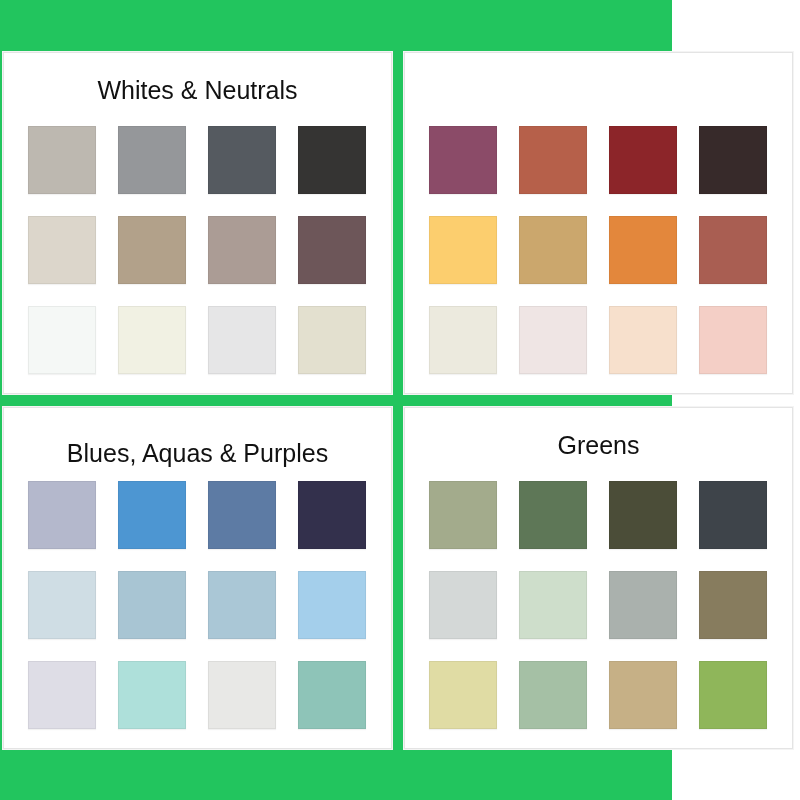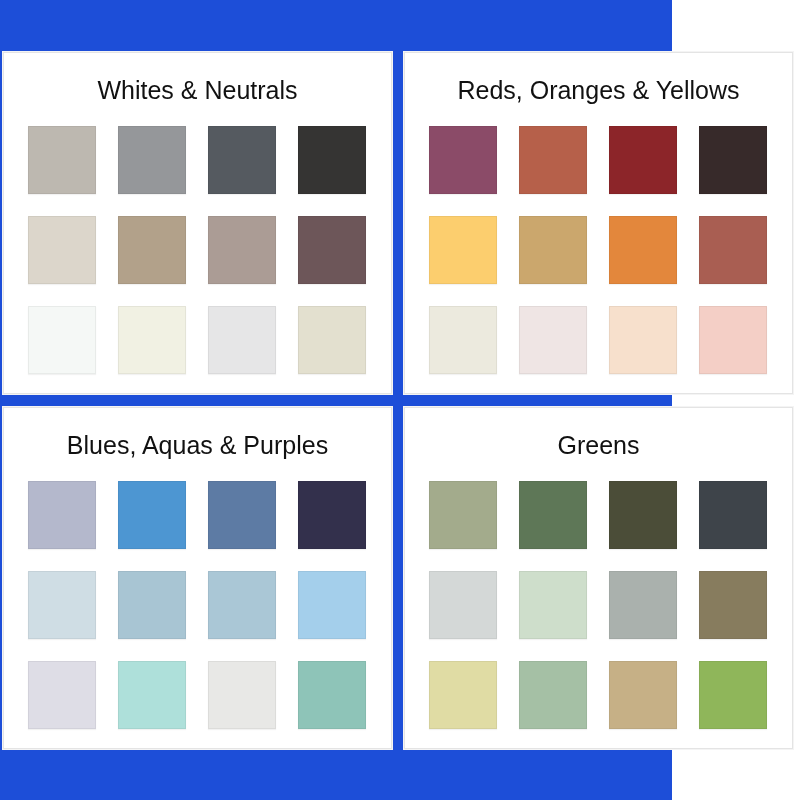--- a/index.html
+++ b/index.html
@@ -19,21 +19,21 @@
     position: relative;
     width: 672px;
     height: 800px;
     box-sizing: border-box;
     padding: 52px 5px 45px 3px;
     display: grid;
     grid-template-columns: 389px 389px;
     grid-template-rows: 342px 342px;
     column-gap: 12px;
     row-gap: 13px;
-    background: #1d4ed8;
+    background: #22c55e;
   }
 
   .panel {
     position: relative;
     box-sizing: border-box;
     background: #ffffff;
     border: 1px solid #e4e4e4;
     box-shadow: 0 0 0 1px #f4f4f4;
     padding: 0;
     overflow: hidden;
@@ -98,39 +98,38 @@
       <div class="swatch" title="#ab9c95" style="background-color: rgb(171, 156, 149);"></div>
       <div class="swatch" title="#6d5659" style="background-color: rgb(109, 86, 89);"></div>
       <div class="swatch" title="#f5f8f6" style="background-color: rgb(245, 248, 246);"></div>
       <div class="swatch" title="#f1f1e3" style="background-color: rgb(241, 241, 227);"></div>
       <div class="swatch" title="#e6e6e7" style="background-color: rgb(230, 230, 231);"></div>
       <div class="swatch" title="#e3e0cf" style="background-color: rgb(227, 224, 207);"></div>
     </div>
   </section>
 
   <section class="panel panel-tr" style="border-color: rgb(228, 228, 228);">
-    <h2 class="panel-title" style="color: rgb(17, 17, 17);">Reds, Oranges &amp; Yellows</h2>
     <div class="swatch-grid">
       <div class="swatch" title="#8b4b68" style="background-color: rgb(139, 75, 104);"></div>
       <div class="swatch" title="#b6604a" style="background-color: rgb(182, 96, 74);"></div>
       <div class="swatch" title="#8c2529" style="background-color: rgb(140, 37, 41);"></div>
       <div class="swatch" title="#372a2a" style="background-color: rgb(55, 42, 42);"></div>
       <div class="swatch" title="#fcce6e" style="background-color: rgb(252, 206, 110);"></div>
       <div class="swatch" title="#cba76d" style="background-color: rgb(203, 167, 109);"></div>
       <div class="swatch" title="#e3873c" style="background-color: rgb(227, 135, 60);"></div>
       <div class="swatch" title="#a95e52" style="background-color: rgb(169, 94, 82);"></div>
       <div class="swatch" title="#eceade" style="background-color: rgb(236, 234, 222);"></div>
       <div class="swatch" title="#efe5e4" style="background-color: rgb(239, 229, 228);"></div>
       <div class="swatch" title="#f7e0cc" style="background-color: rgb(247, 224, 204);"></div>
       <div class="swatch" title="#f4cfc6" style="background-color: rgb(244, 207, 198);"></div>
     </div>
   </section>
 
   <section class="panel panel-bl" style="border-color: rgb(228, 228, 228);">
-    <h2 class="panel-title" style="color: rgb(17, 17, 17);">Blues, Aquas &amp; Purples</h2>
+    <h2 class="panel-title" style="color: rgb(17, 17, 17); margin-top: 8px;">Blues, Aquas &amp; Purples</h2>
     <div class="swatch-grid">
       <div class="swatch" title="#b4b8cc" style="background-color: rgb(180, 184, 204);"></div>
       <div class="swatch" title="#4d96d2" style="background-color: rgb(77, 150, 210);"></div>
       <div class="swatch" title="#5d7ba4" style="background-color: rgb(93, 123, 164);"></div>
       <div class="swatch" title="#33304c" style="background-color: rgb(51, 48, 76);"></div>
       <div class="swatch" title="#cfdde4" style="background-color: rgb(207, 221, 228);"></div>
       <div class="swatch" title="#a8c5d3" style="background-color: rgb(168, 197, 211);"></div>
       <div class="swatch" title="#aac7d6" style="background-color: rgb(170, 199, 214);"></div>
       <div class="swatch" title="#a4cfeb" style="background-color: rgb(164, 207, 235);"></div>
       <div class="swatch" title="#dedde6" style="background-color: rgb(222, 221, 230);"></div>

